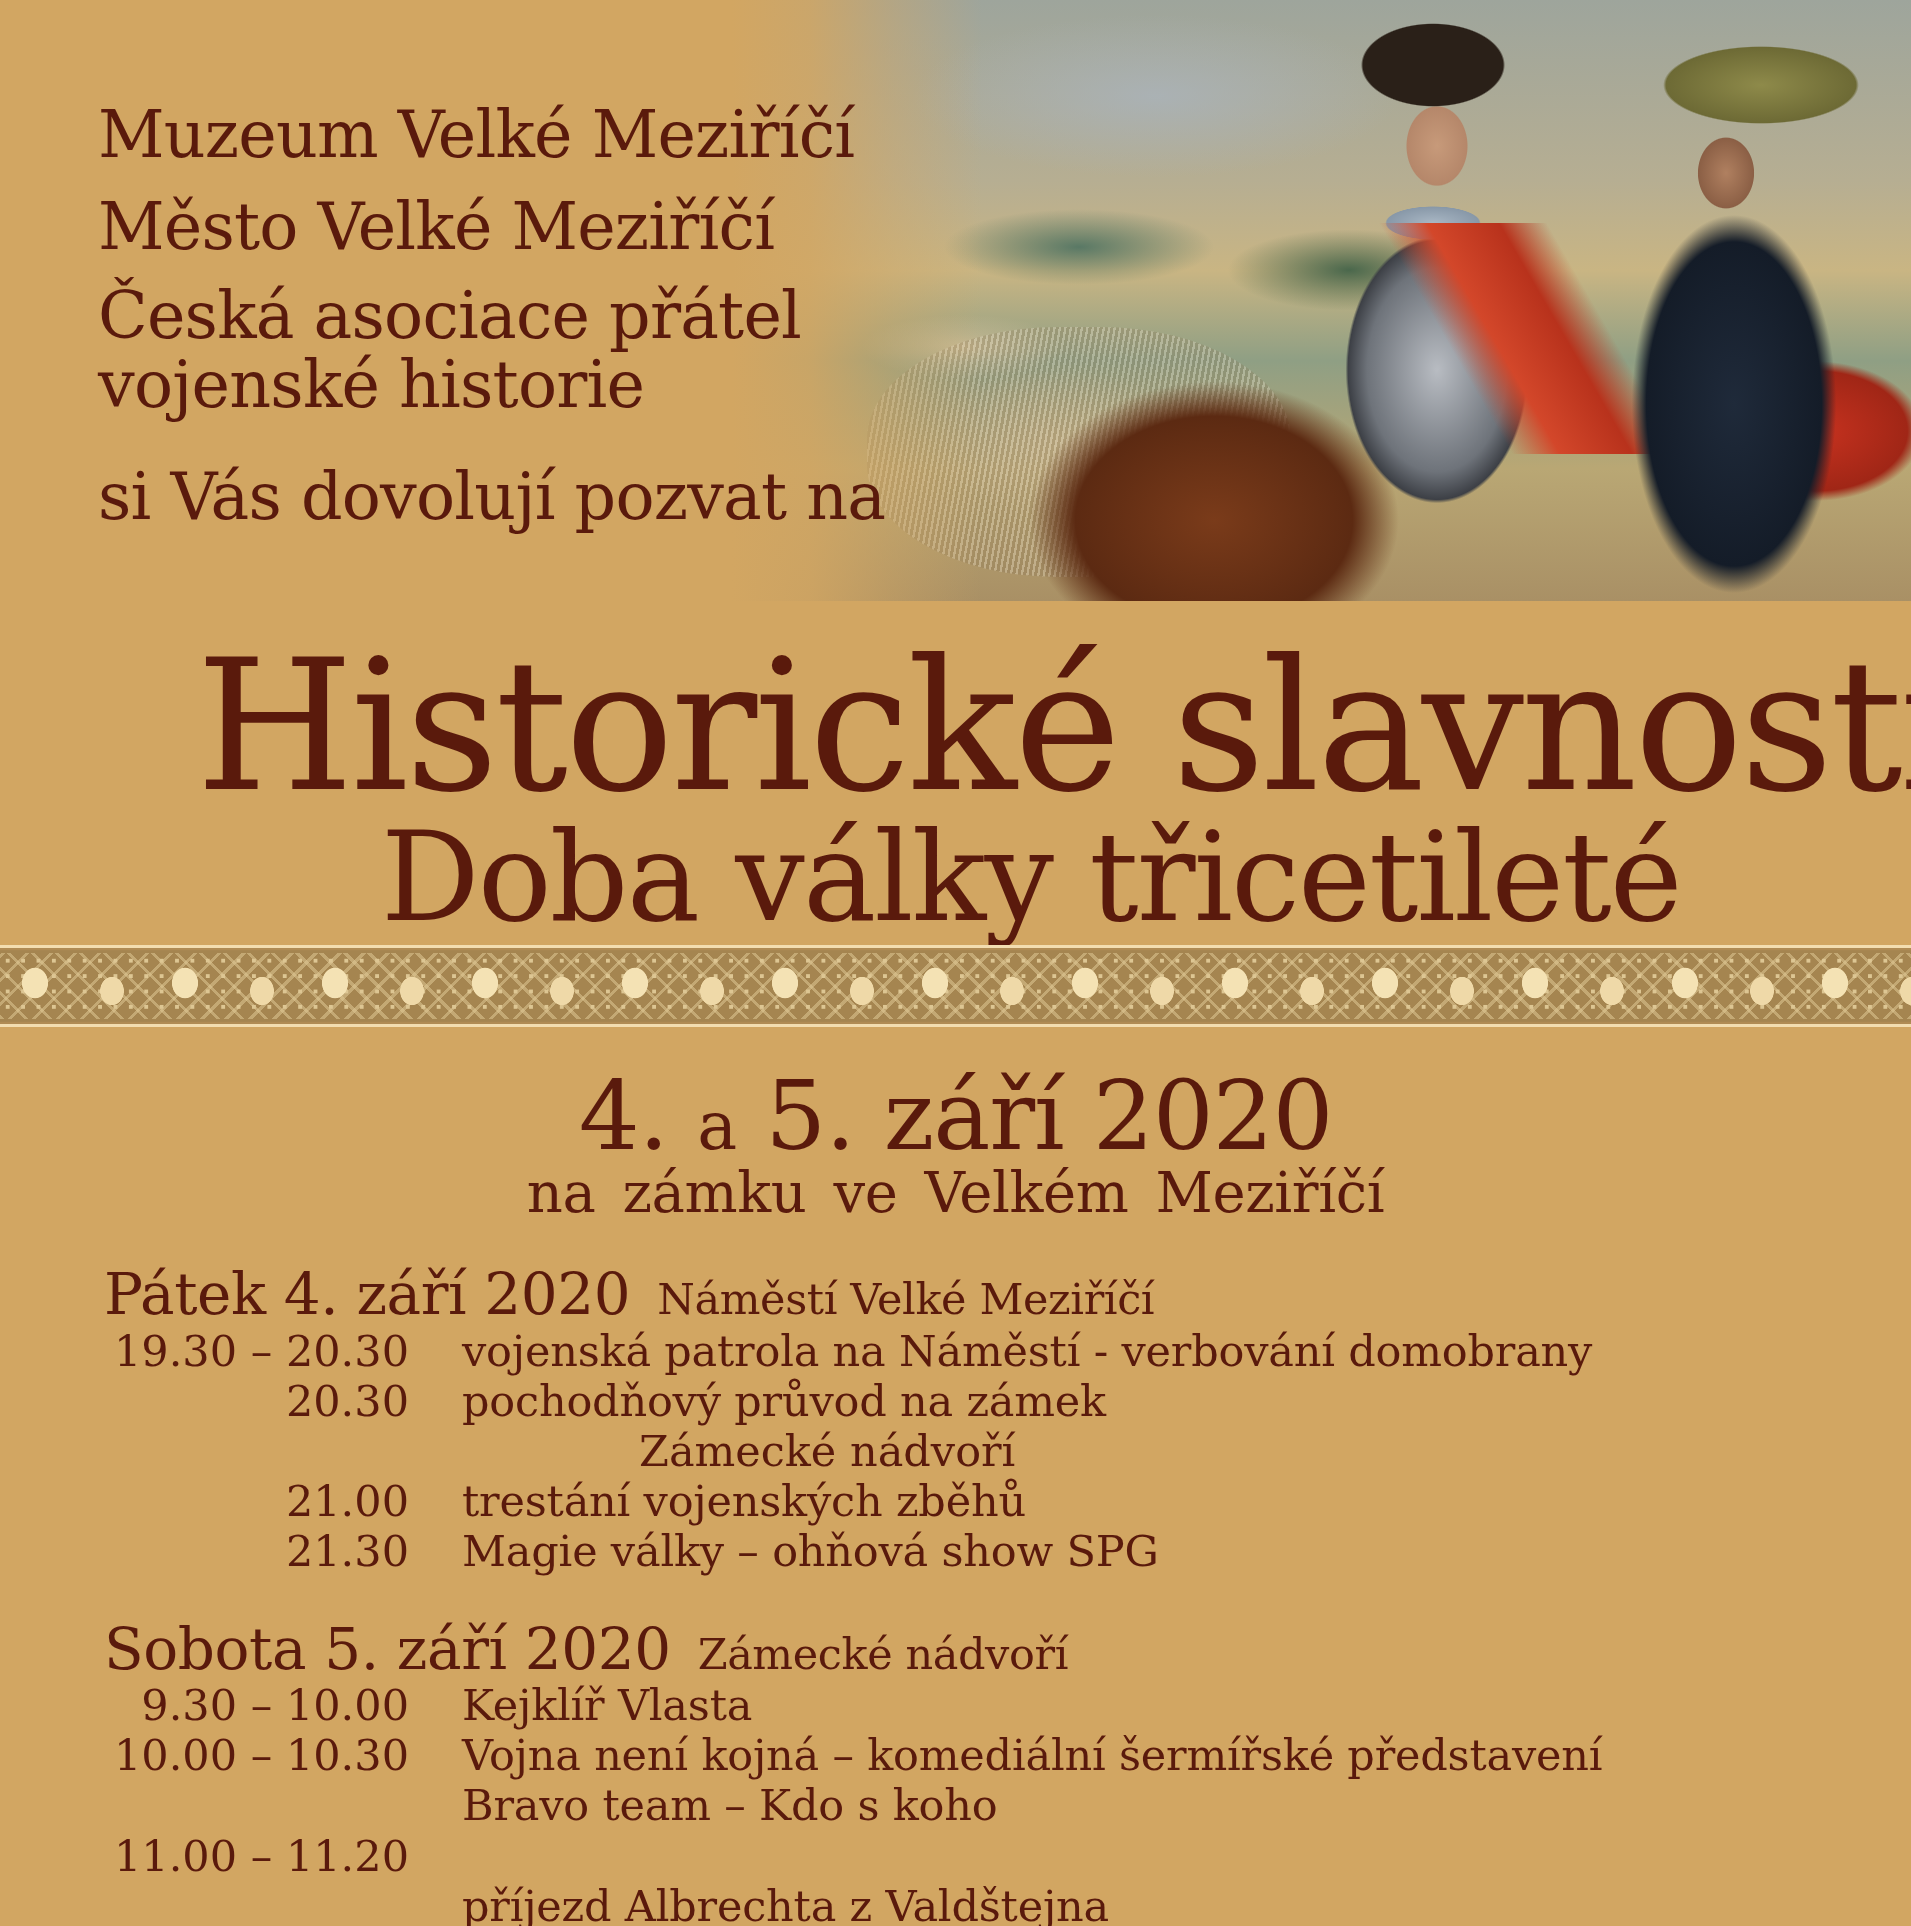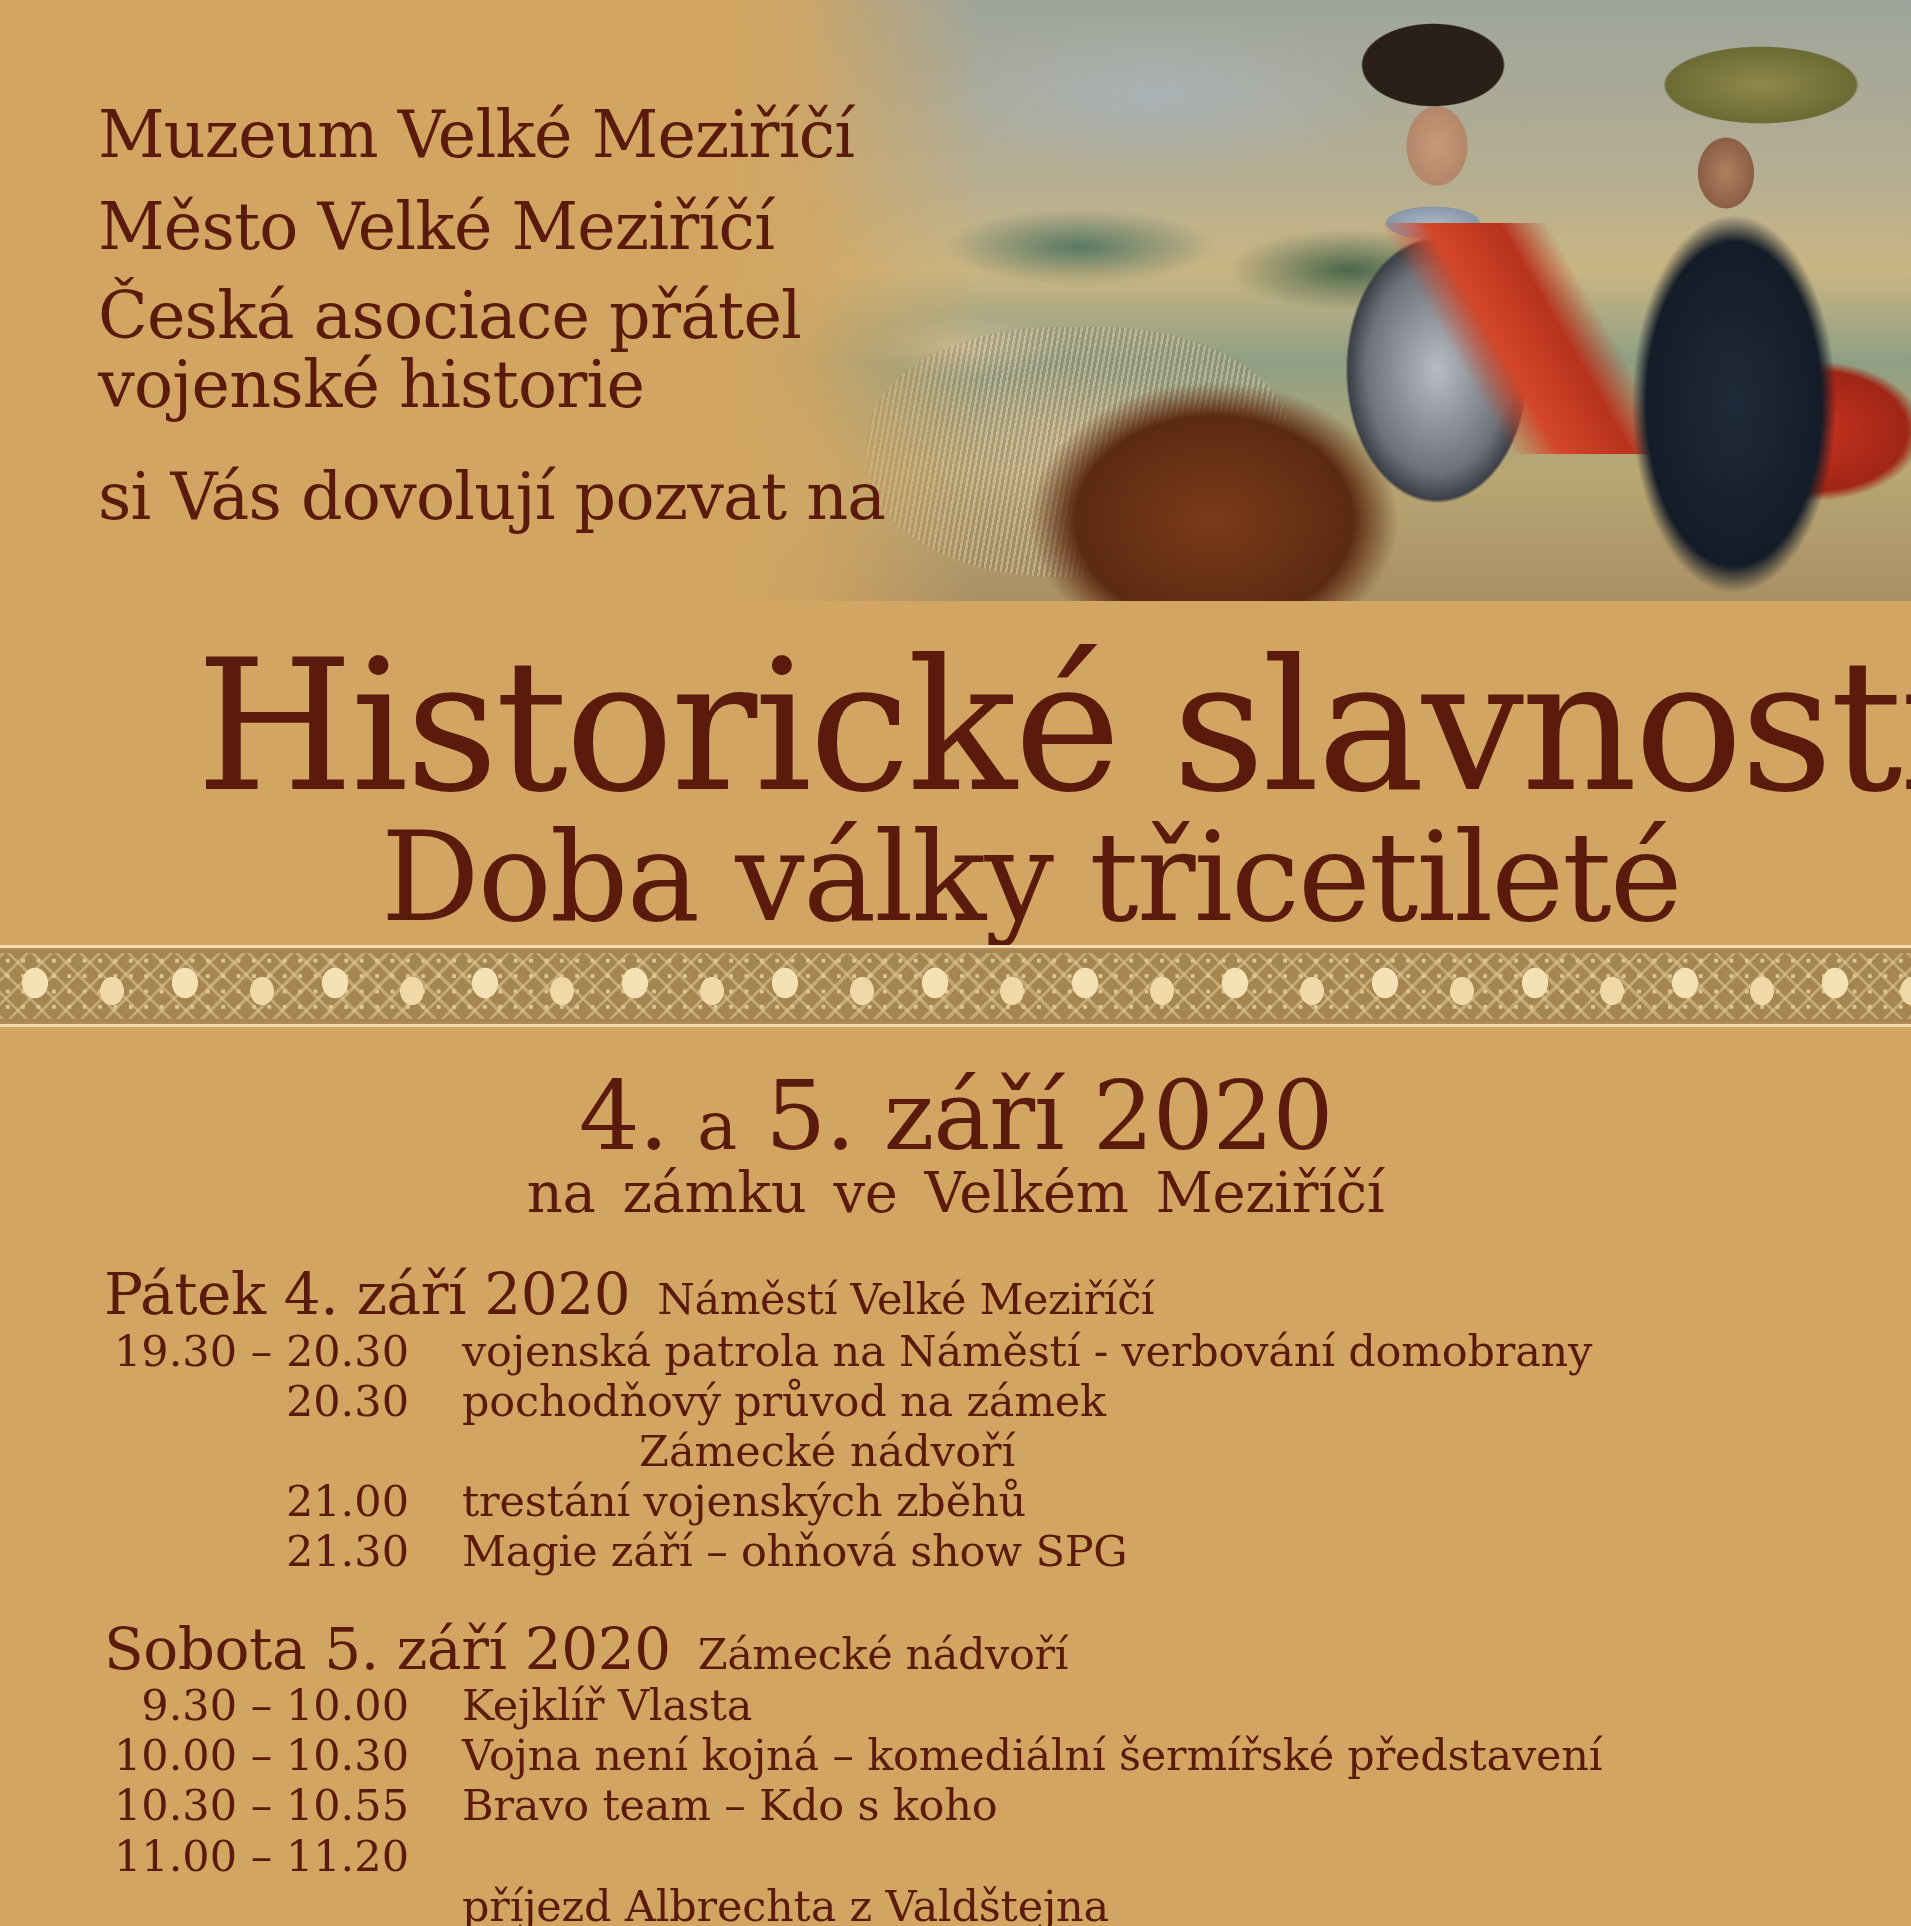--- a/index.html
+++ b/index.html
@@ -153,38 +153,37 @@
   <span class="time">20.30</span>
   <span class="desc">pochodňový průvod na zámek</span>
 </div>
 <div class="abs sub-loc" style="top:1406px">Zámecké nádvoří</div>
 <div class="abs row" style="top:1456px">
   <span class="time">21.00</span>
   <span class="desc">trestání vojenských zběhů</span>
 </div>
 <div class="abs row" style="top:1506px">
   <span class="time">21.30</span>
-  <span class="desc">Magie září – ohňová show SPG</span>
+  <span class="desc">Magie války – ohňová show SPG</span>
 </div>
 
 <div class="abs dayhead" style="top:1595px">
   <span>Sobota 5. září 2020</span><span class="loc">Zámecké nádvoří</span>
 </div>
 
 <div id="sat-rows">
     <div class="abs row" style="top: 1660px;">
       <span class="time">9.30 – 10.00</span>
       <span class="desc">Kejklíř Vlasta</span>
     </div>
     <div class="abs row" style="top: 1710px;">
       <span class="time">10.00 – 10.30</span>
       <span class="desc">Vojna není kojná – komediální šermířské představení</span>
     </div>
     <div class="abs row" style="top: 1760px;">
-      <span class="time">10.30 – 10.55</span>
       <span class="desc">Bravo team – Kdo s koho</span>
     </div>
     <div class="abs row" style="top: 1811px;">
       <span class="time">11.00 – 11.20</span>
     </div>
     <div class="abs row" style="top: 1861px;">
       <span class="time"></span>
       <span class="desc">příjezd Albrechta z Valdštejna</span>
     </div>
     <div class="abs row" style="top: 1911px;">

